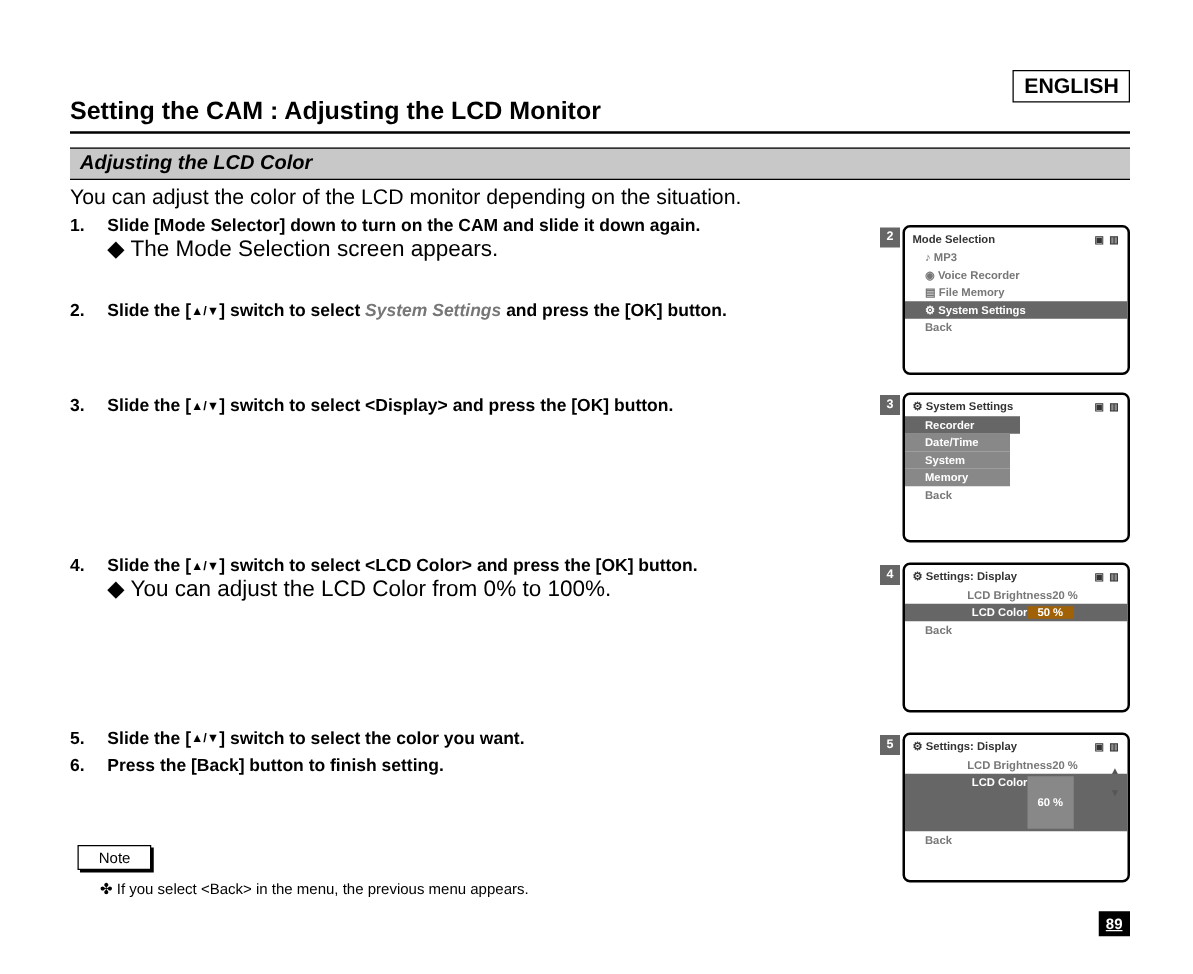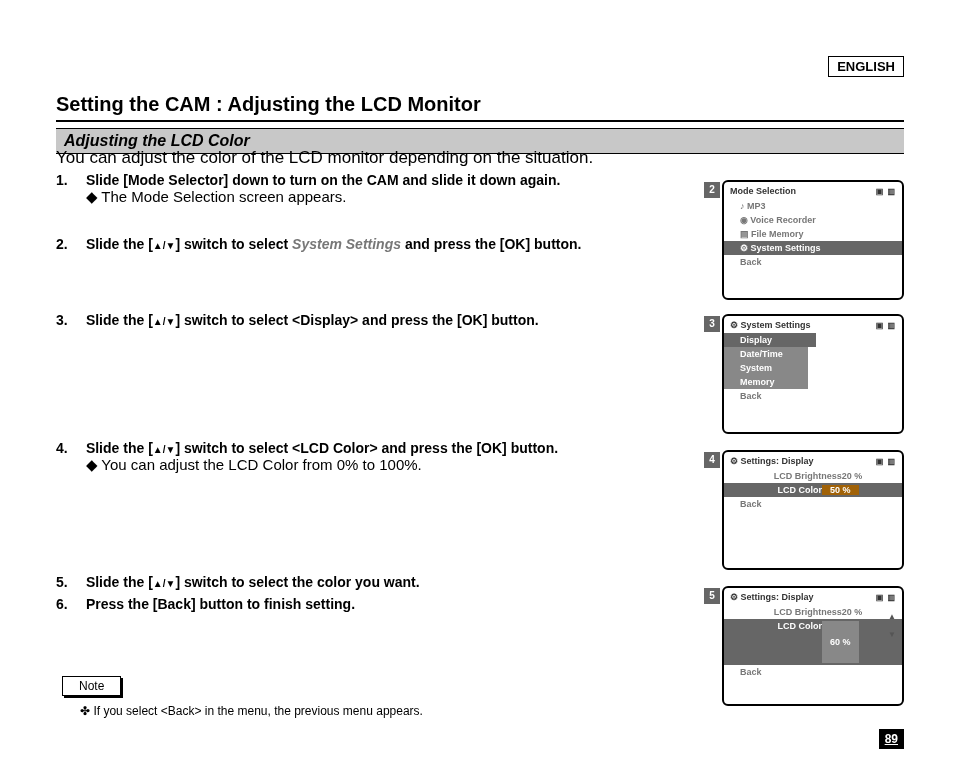--- a/index.html
+++ b/index.html
@@ -12,36 +12,35 @@
     position: relative;
     box-sizing: border-box;
   }
   .lang-box {
     position: absolute;
     top: 56px;
     right: 50px;
     border: 1.5px solid #000;
     padding: 2px 8px;
     font-weight: bold;
-    font-size: 13px;
+    font-size: 17px;
   }
   .page-title {
     position: absolute;
     top: 78px;
     left: 56px;
     right: 50px;
     font-size: 20px;
     font-weight: bold;
     border-bottom: 2px solid #000;
     padding-bottom: 4px;
-    margin-top: 15px;
   }
   .section-bar {
     position: absolute;
-    top: 128px;
+    top: 118px;
     left: 56px;
     right: 50px;
     background: #c8c8c8;
     border-top: 1px solid #000;
     border-bottom: 1px solid #000;
     padding: 3px 8px;
     font-weight: bold;
     font-style: italic;
     font-size: 16px;
   }
@@ -68,21 +67,21 @@
     font-weight: bold;
   }
   .step-body {
     display: inline-block;
     width: 660px;
     vertical-align: top;
     font-weight: bold;
   }
   .step-body .light {
     font-weight: normal;
-    font-size: 15px;
+    font-size: 18px;
     margin-top: 16px;
   }
   .gray {
     color: #777;
     font-style: italic;
   }
   .tri {
     font-size: 10px;
     vertical-align: middle;
   }
@@ -257,21 +256,21 @@
   <div class="sel">⚙ <span>System Settings</span></div>
   <div class="row">Back</div>
 </div>
 
 <div class="thumb" style="top:314px; height:120px;">
   <div class="thumb-num">3</div>
   <div class="hdr">
       <span>⚙ <span>System Settings</span></span>
       <span class="icons">▣ ▥</span>
     </div>
-  <div class="sel" style="width:70px">Display</div>
+  <div class="sel" style="width:70px">Recorder</div>
   <div class="row subsel" style="width:62px;padding-left:16px">Date/Time</div>
   <div class="row subsel" style="width:62px;padding-left:16px">System</div>
   <div class="row subsel" style="width:62px;padding-left:16px">Memory</div>
   <div class="row">Back</div>
 </div>
 
 <div class="thumb" style="top:450px; height:120px;">
   <div class="thumb-num">4</div>
   <div class="hdr">
       <span>⚙ <span>Settings: Display</span></span>

